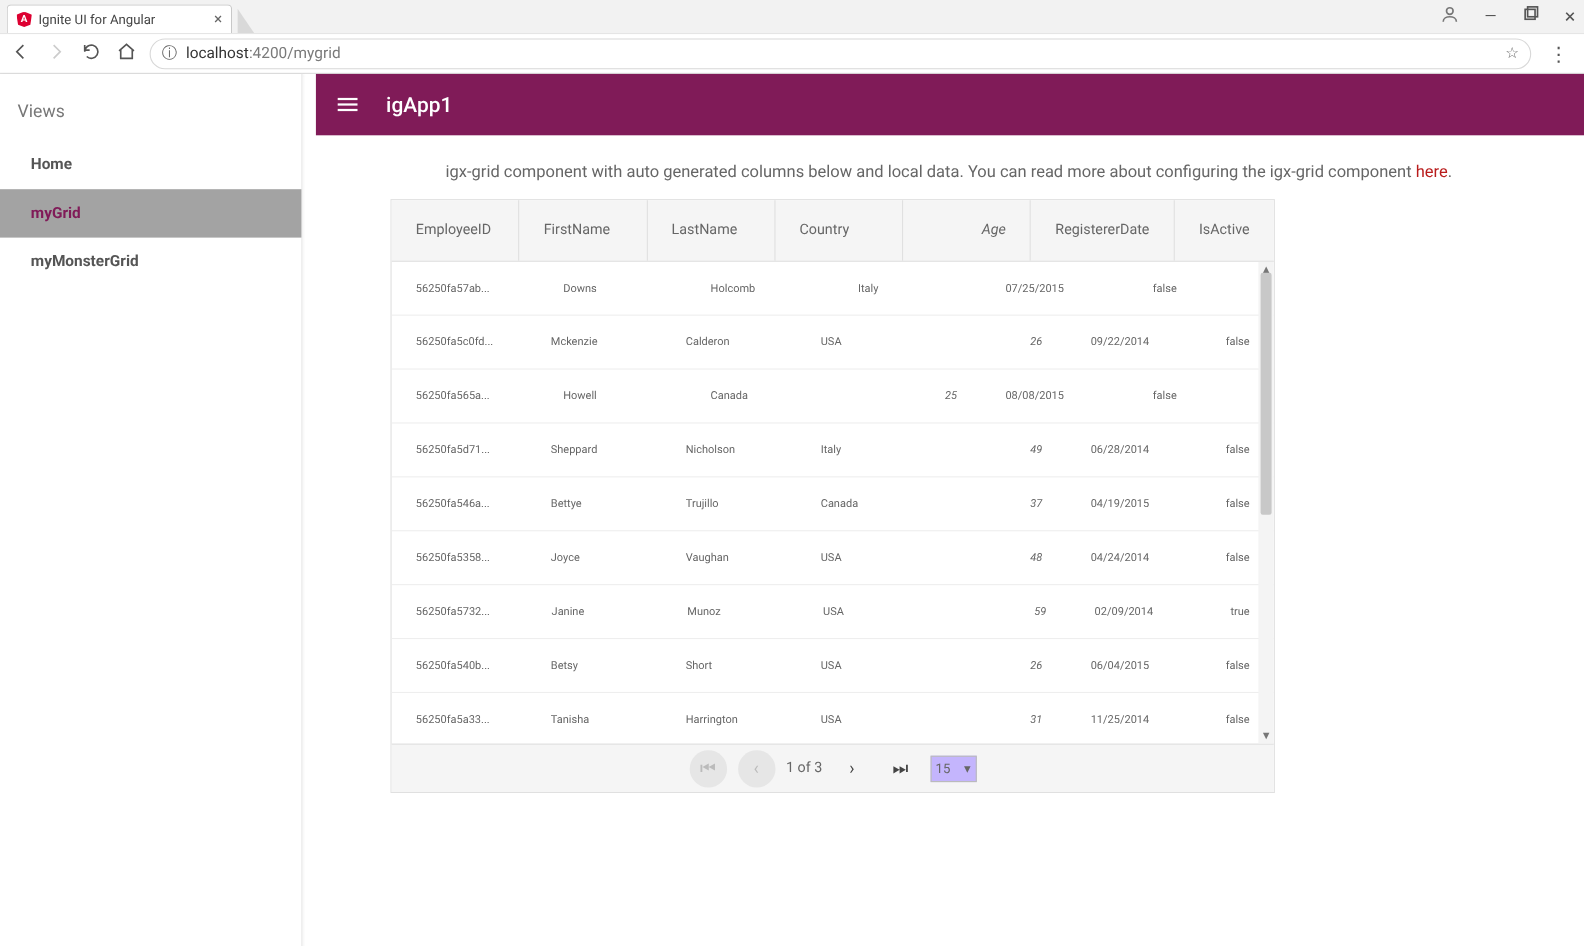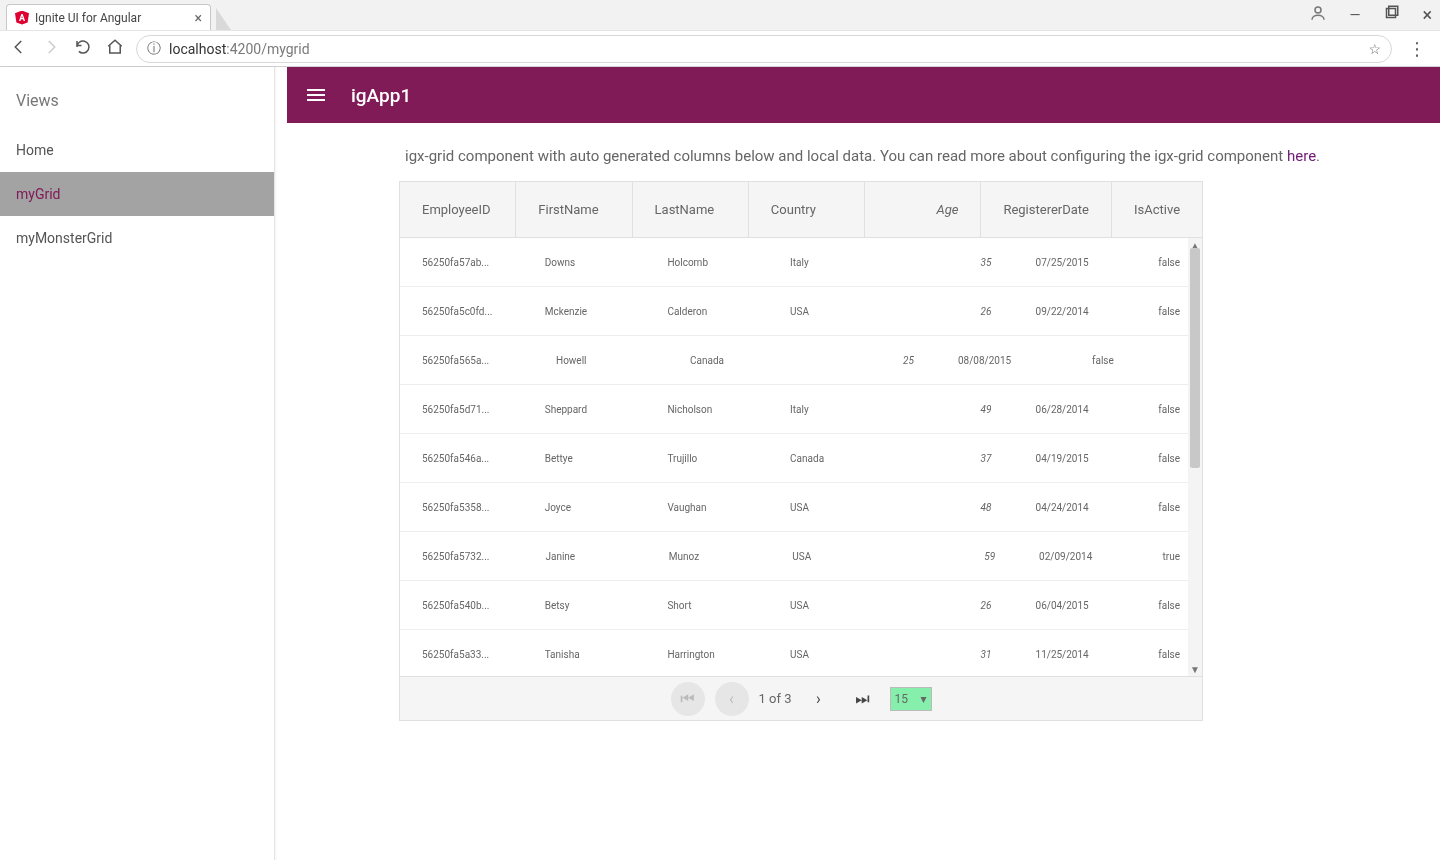--- a/index.html
+++ b/index.html
@@ -99,23 +99,24 @@
   border-right: 1px solid #e5e5e5;
   padding-top: 18px;
   box-shadow: 1px 0 2px rgba(0,0,0,0.05);
 }
 .sidebar-heading {
   color: #777;
   font-size: 16px;
   padding: 6px 16px 18px;
 }
 .sidebar-item {
-  padding: 14px 16px;
+  padding: 14px 28px;
   font-size: 14px;
   color: #555;
+  font-weight: bold;
 }
 .sidebar-item.active {
   background: #a3a3a3;
   color: #801b58;
 }
 
 .main { flex: 1; display: flex; flex-direction: column; overflow: hidden; }
 .topbar {
   height: 56px;
   background: #801b58;
@@ -129,25 +130,25 @@
 .hamburger span { width: 18px; height: 2px; background: #fff; }
 .app-title { font-size: 19px; font-weight: 500; }
 
 .content { padding: 24px 0 0; overflow: auto; }
 .intro {
   font-size: 15px;
   color: #666;
   padding: 0 0 16px 22px;
   margin-left: 96px;
 }
-.intro a { color: #701a75; text-decoration: none; }
+.intro a { color: #b91c1c; text-decoration: none; }
 
 
 .grid-wrap {
-  margin-left: 112px;
+  margin-left: 68px;
   width: 804px;
   border: 1px solid #e0e0e0;
 }
 .grid-head {
   display: flex;
   background: #f5f5f5;
   border-bottom: 1px solid #e0e0e0;
   height: 56px;
 }
 .gh {
@@ -210,21 +211,21 @@
 }
 .pg-btn {
   width: 34px; height: 34px;
   border-radius: 50%;
   display: flex; align-items: center; justify-content: center;
   font-size: 16px; color: #444;
 }
 .pg-btn.disabled { background: #e6e6e6; color: #bbb; }
 .pg-select {
   border: 1px solid #bbb;
-  background: #86efac;
+  background: #c4b5fd;
   height: 24px;
   width: 42px;
   padding: 0 4px;
   display: flex; align-items: center; justify-content: space-between;
   font-size: 12px;
 }
 </style>
 </head>
 <body>
 
@@ -308,21 +309,20 @@
           <div class="gh col-date">RegistererDate</div>
           <div class="gh col-active">IsActive</div>
         </div>
         <div class="grid-body">
           <div id="grid-rows">
               <div class="grid-row">
                 <div class="gc col-id">56250fa57ab...</div>
                 <div class="gc col-fn">Downs</div>
                 <div class="gc col-ln">Holcomb</div>
                 <div class="gc col-co">Italy</div>
-                <div class="gc col-age">35</div>
                 <div class="gc col-date">07/25/2015</div>
                 <div class="gc col-active">false</div>
               </div>
               <div class="grid-row">
                 <div class="gc col-id">56250fa5c0fd...</div>
                 <div class="gc col-fn">Mckenzie</div>
                 <div class="gc col-ln">Calderon</div>
                 <div class="gc col-co">USA</div>
                 <div class="gc col-age">26</div>
                 <div class="gc col-date">09/22/2014</div>

